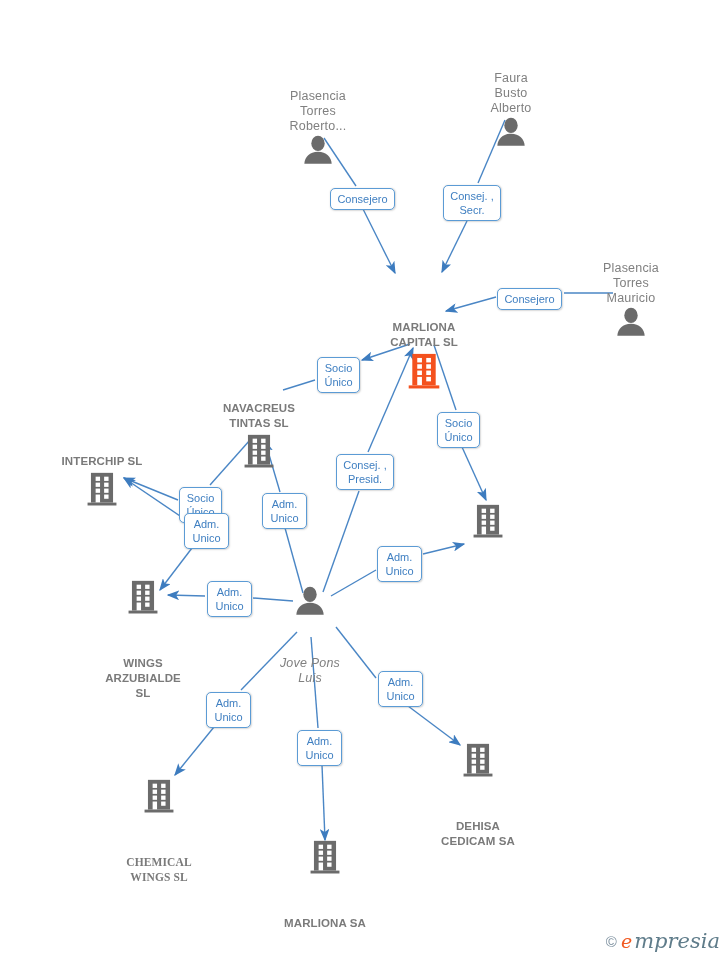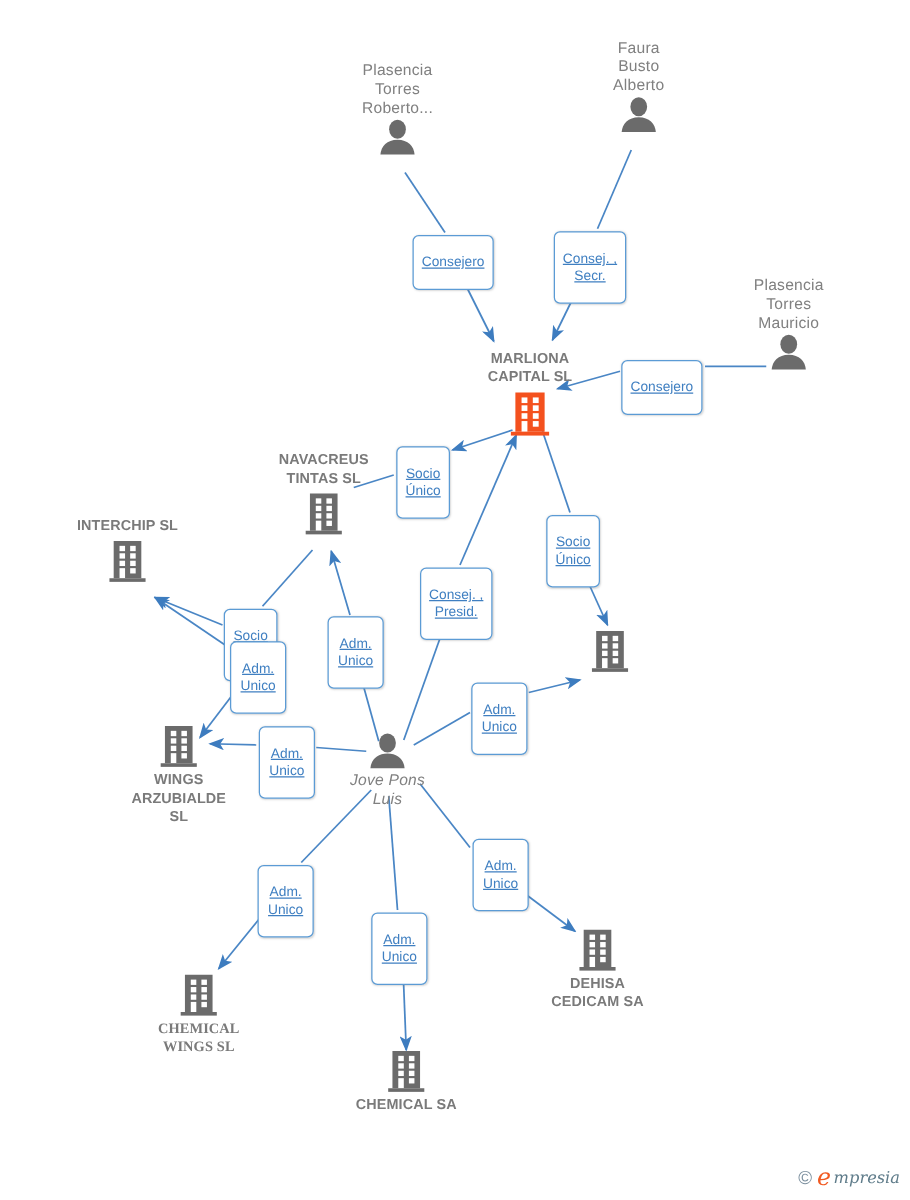--- a/index.html
+++ b/index.html
@@ -33,20 +33,21 @@
     text-align: center;
     pointer-events: auto;
   }
   .node-label {
     font-size: 11.5px;
     line-height: 15px;
     color: #7a7a7a;
     font-weight: bold;
     letter-spacing: 0.1px;
     white-space: pre-line;
+    margin-top: 40px;
   }
   .node-label.person {
     font-weight: normal;
     font-size: 12.5px;
     color: #808080;
     letter-spacing: 0.2px;
   }
   .node-icon {
     display: block;
     margin: 0 auto;
@@ -57,24 +58,23 @@
   .rel {
     position: absolute;
     box-sizing: border-box;
     background: #ffffff;
     border: 1.3px solid #5b9bd5;
     border-radius: 5px;
     color: #3f7fc1;
     font-size: 11px;
     line-height: 14px;
     text-align: center;
-    padding: 14px 5px;
+    padding: 3px 5px;
     white-space: pre-line;
     box-shadow: 0.5px 0.5px 1.5px rgba(120,120,120,0.28);
-    text-decoration: underline;
   }
   #watermark {
     position: absolute;
     right: 8px;
     bottom: 8px;
     display: flex;
     align-items: center;
     gap: 4px;
     user-select: none;
   }
@@ -86,21 +86,21 @@
   #watermark .wm-e {
     font-family: "DejaVu Serif", serif;
     font-style: italic;
     font-size: 19px;
     color: #f15a22;
     line-height: 1;
   }
   #watermark .wm-rest {
     font-family: "DejaVu Serif", serif;
     font-style: italic;
-    font-size: 13px;
+    font-size: 21px;
     color: #5f7c8a;
     line-height: 1;
     margin-left: -2px;
   }
 </style>
 </head>
 <body>
 
 <div id="canvas">
 
@@ -300,21 +300,21 @@
             <rect x="22.5" y="7.5" width="5.2" height="5" fill="#ffffff"></rect>
             <rect x="12.5" y="14.5" width="5.2" height="5" fill="#ffffff"></rect>
             <rect x="22.5" y="14.5" width="5.2" height="5" fill="#ffffff"></rect>
             <rect x="12.5" y="21.5" width="5.2" height="5" fill="#ffffff"></rect>
             <rect x="22.5" y="21.5" width="5.2" height="5" fill="#ffffff"></rect>
             <rect x="22.5" y="28.5" width="5.2" height="5" fill="#ffffff"></rect>
             <rect x="12.5" y="28.5" width="5.2" height="9.5" fill="#ffffff"></rect>
             <rect x="3" y="38" width="34" height="3.4" fill="#6b6b6b"></rect>
           </svg>
         </div>
-        <div class="node-label">CHEMICAL SA</div>
+        <div class="node-label">MARLIONA SA</div>
       </div>
       <div class="node label-below" style="left: 478px; top: 741px; text-align: center;">
         <div>
           <svg width="34" height="38" viewBox="0 0 40 44" class="node-icon">
             <path d="M7,3 H33 V38 H7 Z" fill="#6b6b6b"></path>
             <rect x="12.5" y="7.5" width="5.2" height="5" fill="#ffffff"></rect>
             <rect x="22.5" y="7.5" width="5.2" height="5" fill="#ffffff"></rect>
             <rect x="12.5" y="14.5" width="5.2" height="5" fill="#ffffff"></rect>
             <rect x="22.5" y="14.5" width="5.2" height="5" fill="#ffffff"></rect>
             <rect x="12.5" y="21.5" width="5.2" height="5" fill="#ffffff"></rect>

